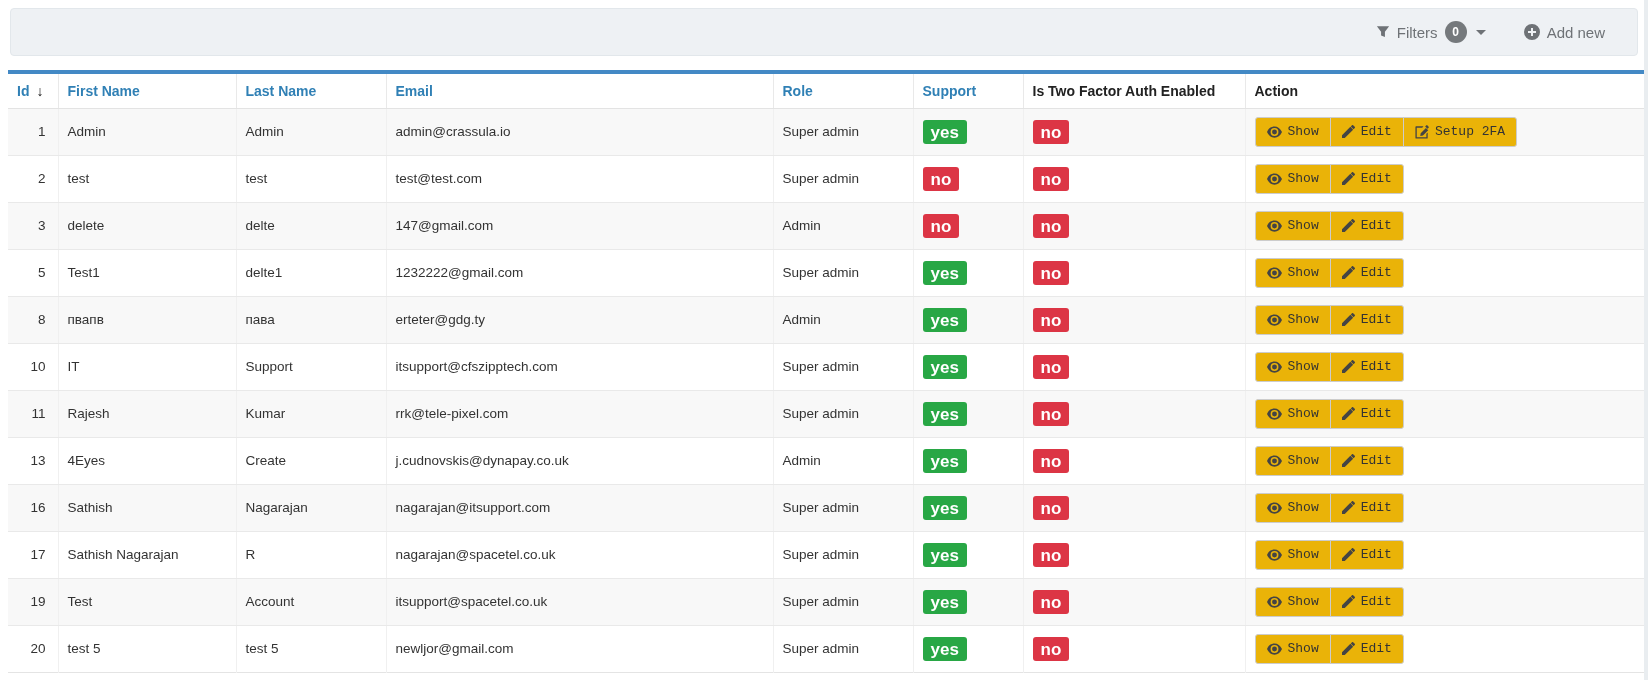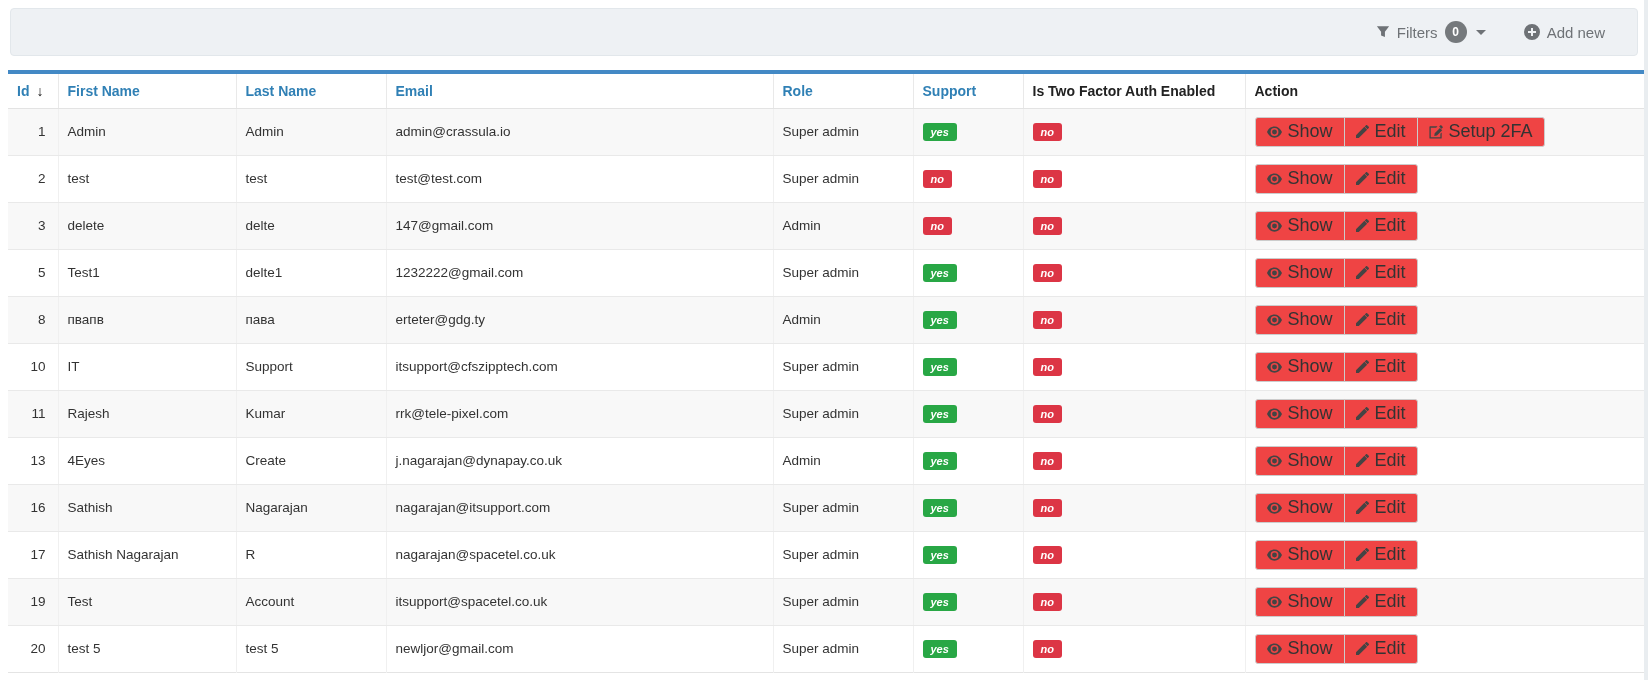--- a/index.html
+++ b/index.html
@@ -67,31 +67,31 @@
   .grid td:last-child { border-right: 0; }
   .grid tbody tr:nth-child(odd) td { background: #f8f8f8; }
   .grid tbody tr:nth-child(even) td { background: #ffffff; }
   .grid tbody tr:last-child td { border-bottom: 0; }
   td.cell-id, th.col-id-header { }
   td.cell-id { text-align: right; padding-right: 12px; }
   
   .badge {
     display: inline-block; padding: 4px 8px 3px;
     border-radius: 3px; color: #fff;
-    font-size: 11px; font-weight: bold; line-height: 1; font-style: italic;
+    font-size: 17px; font-weight: bold; line-height: 1;
   }
   
   .btn-group { display: inline-flex; }
   .btn {
     display: inline-flex; align-items: center; gap: 6px;
     height: 30px; padding: 0 11px;
-    background: #ef4444;
+    background: #eab308;
     border: 1px solid #cccccc;
-    font-family: Liberation Sans, sans-serif;
-    font-size: 18px; color: #333;
+    font-family: Liberation Mono, monospace;
+    font-size: 13px; color: #333;
     cursor: pointer; margin-left: -1px; white-space: nowrap;
   }
   .btn:first-child { border-radius: 3px 0 0 3px; margin-left: 0; }
   .btn:last-child { border-radius: 0 3px 3px 0; text-align: center; }
   .btn .ico { display: inline-flex; }
 </style>
 </head>
 <body>
 
 <div class="toolbar">
@@ -336,21 +336,21 @@
                   </svg>
                 </span>
                 <span>Edit</span>
               </button>
             </div></td>
         </tr>
         <tr>
           <td class="cell-id">13</td>
           <td>4Eyes</td>
           <td>Create</td>
-          <td>j.nagarajan@dynapay.co.uk</td>
+          <td>j.cudnovskis@dynapay.co.uk</td>
           <td>Admin</td>
           <td><span class="badge" style="background: rgb(40, 167, 69);">yes</span></td>
           <td><span class="badge" style="background: rgb(220, 53, 69);">no</span></td>
           <td><div class="btn-group">
               <button class="btn">
                 <span class="ico">
                   <svg width="15" height="12" viewBox="0 0 16 12">
                     <path fill="#444" d="M8 0C4.6 0 1.8 2 0 6c1.8 4 4.6 6 8 6s6.2-2 8-6c-1.8-4-4.6-6-8-6zm0 10.2A4.2 4.2 0 1 1 8 1.8a4.2 4.2 0 0 1 0 8.4zM8 3.4A2.6 2.6 0 1 0 8 8.6 2.6 2.6 0 0 0 8 3.4z"></path>
                   </svg>
                 </span>

